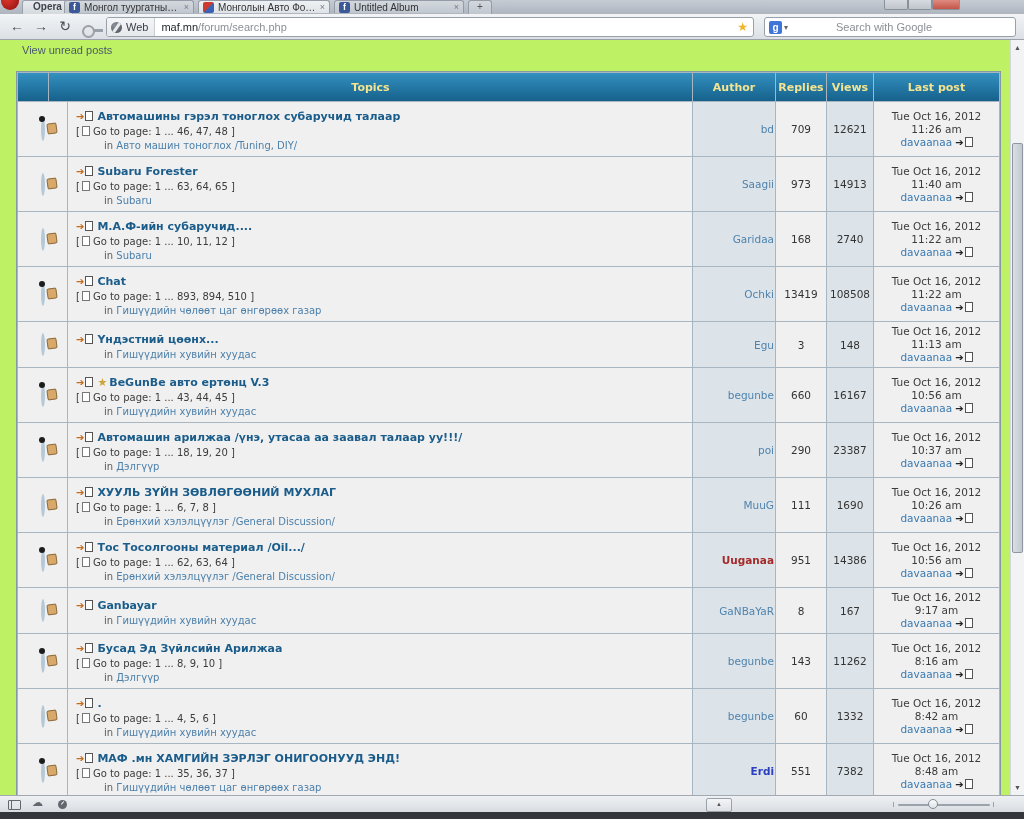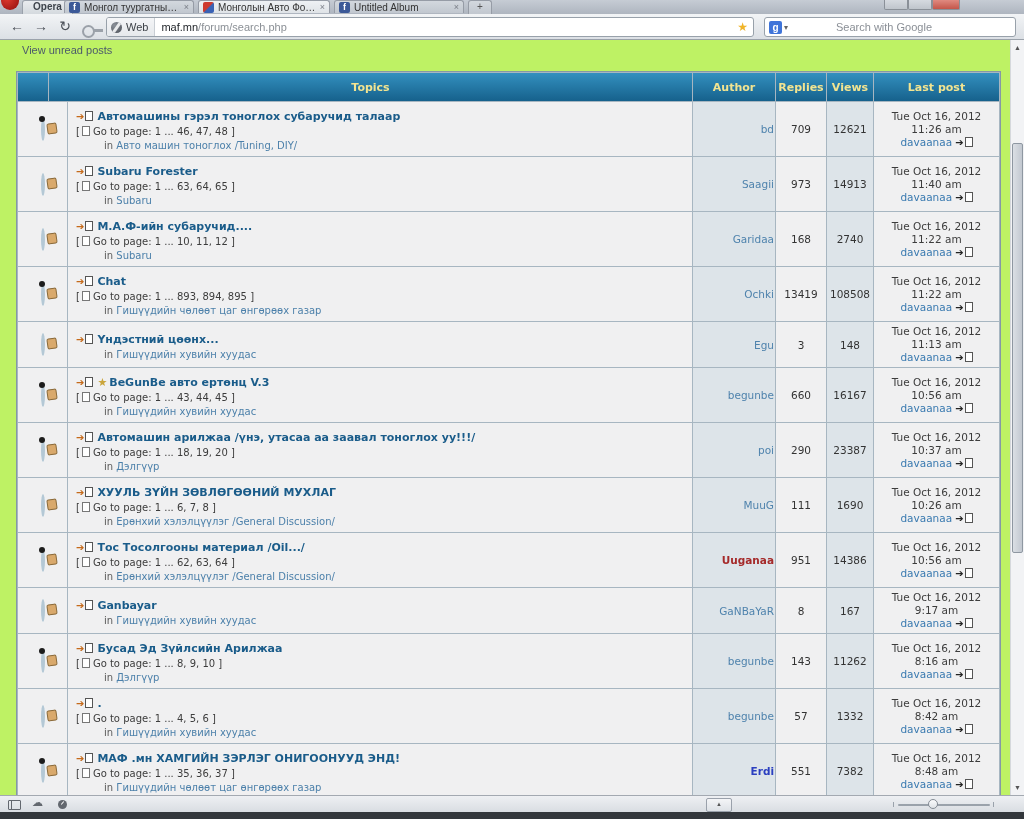--- a/index.html
+++ b/index.html
@@ -250,21 +250,21 @@
             <td class="c-last">
               <div class="lp-line">Tue Oct 16, 2012</div>
               <div class="lp-line">11:22 am</div>
               <div class="lp-line lp-by"><a>davaanaa</a><span class="jump dark">➔<span class="pg"></span></span></div>
             </td>
           </tr>
           <tr>
             <td class="c-icon" colspan="2"><span class="folder posted"><i></i></span></td>
             <td class="c-topic">
               <div class="title-line"><span class="jump">➔<span class="pg"></span></span><a class="t-title">Chat</a></div>
-              <div class="goto-line"><span>[</span><span class="pgico"></span><span>Go to page: </span><span>1 ... 893, 894, 895 </span><span>]</span></div>
+              <div class="goto-line"><span>[</span><span class="pgico"></span><span>Go to page: </span><span>1 ... 893, 894, 510 </span><span>]</span></div>
               <div class="forum-line"><span>in </span><a>Гишүүдийн чөлөөт цаг өнгөрөөх газар</a></div>
             </td>
             <td class="c-author"><a class="auth ">Ochki</a></td>
             <td class="c-replies">13419</td>
             <td class="c-views">108508</td>
             <td class="c-last">
               <div class="lp-line">Tue Oct 16, 2012</div>
               <div class="lp-line">11:22 am</div>
               <div class="lp-line lp-by"><a>davaanaa</a><span class="jump dark">➔<span class="pg"></span></span></div>
             </td>
@@ -296,21 +296,21 @@
             <td class="c-views">16167</td>
             <td class="c-last">
               <div class="lp-line">Tue Oct 16, 2012</div>
               <div class="lp-line">10:56 am</div>
               <div class="lp-line lp-by"><a>davaanaa</a><span class="jump dark">➔<span class="pg"></span></span></div>
             </td>
           </tr>
           <tr>
             <td class="c-icon" colspan="2"><span class="folder posted"><i></i></span></td>
             <td class="c-topic">
-              <div class="title-line"><span class="jump">➔<span class="pg"></span></span><a class="t-title">Автомашин арилжаа /үнэ, утасаа аа заавал тоноглох уу!!!/</a></div>
+              <div class="title-line"><span class="jump">➔<span class="pg"></span></span><a class="t-title">Автомашин арилжаа /үнэ, утасаа аа заавал талаар уу!!!/</a></div>
               <div class="goto-line"><span>[</span><span class="pgico"></span><span>Go to page: </span><span>1 ... 18, 19, 20 </span><span>]</span></div>
               <div class="forum-line"><span>in </span><a>Дэлгүүр</a></div>
             </td>
             <td class="c-author"><a class="auth ">poi</a></td>
             <td class="c-replies">290</td>
             <td class="c-views">23387</td>
             <td class="c-last">
               <div class="lp-line">Tue Oct 16, 2012</div>
               <div class="lp-line">10:37 am</div>
               <div class="lp-line lp-by"><a>davaanaa</a><span class="jump dark">➔<span class="pg"></span></span></div>
@@ -380,21 +380,21 @@
             </td>
           </tr>
           <tr>
             <td class="c-icon" colspan="2"><span class="folder"><i></i></span></td>
             <td class="c-topic">
               <div class="title-line"><span class="jump">➔<span class="pg"></span></span><a class="t-title">.</a></div>
               <div class="goto-line"><span>[</span><span class="pgico"></span><span>Go to page: </span><span>1 ... 4, 5, 6 </span><span>]</span></div>
               <div class="forum-line"><span>in </span><a>Гишүүдийн хувийн хуудас</a></div>
             </td>
             <td class="c-author"><a class="auth ">begunbe</a></td>
-            <td class="c-replies">57</td>
+            <td class="c-replies">60</td>
             <td class="c-views">1332</td>
             <td class="c-last">
               <div class="lp-line">Tue Oct 16, 2012</div>
               <div class="lp-line">8:42 am</div>
               <div class="lp-line lp-by"><a>davaanaa</a><span class="jump dark">➔<span class="pg"></span></span></div>
             </td>
           </tr>
           <tr>
             <td class="c-icon" colspan="2"><span class="folder posted"><i></i></span></td>
             <td class="c-topic">

